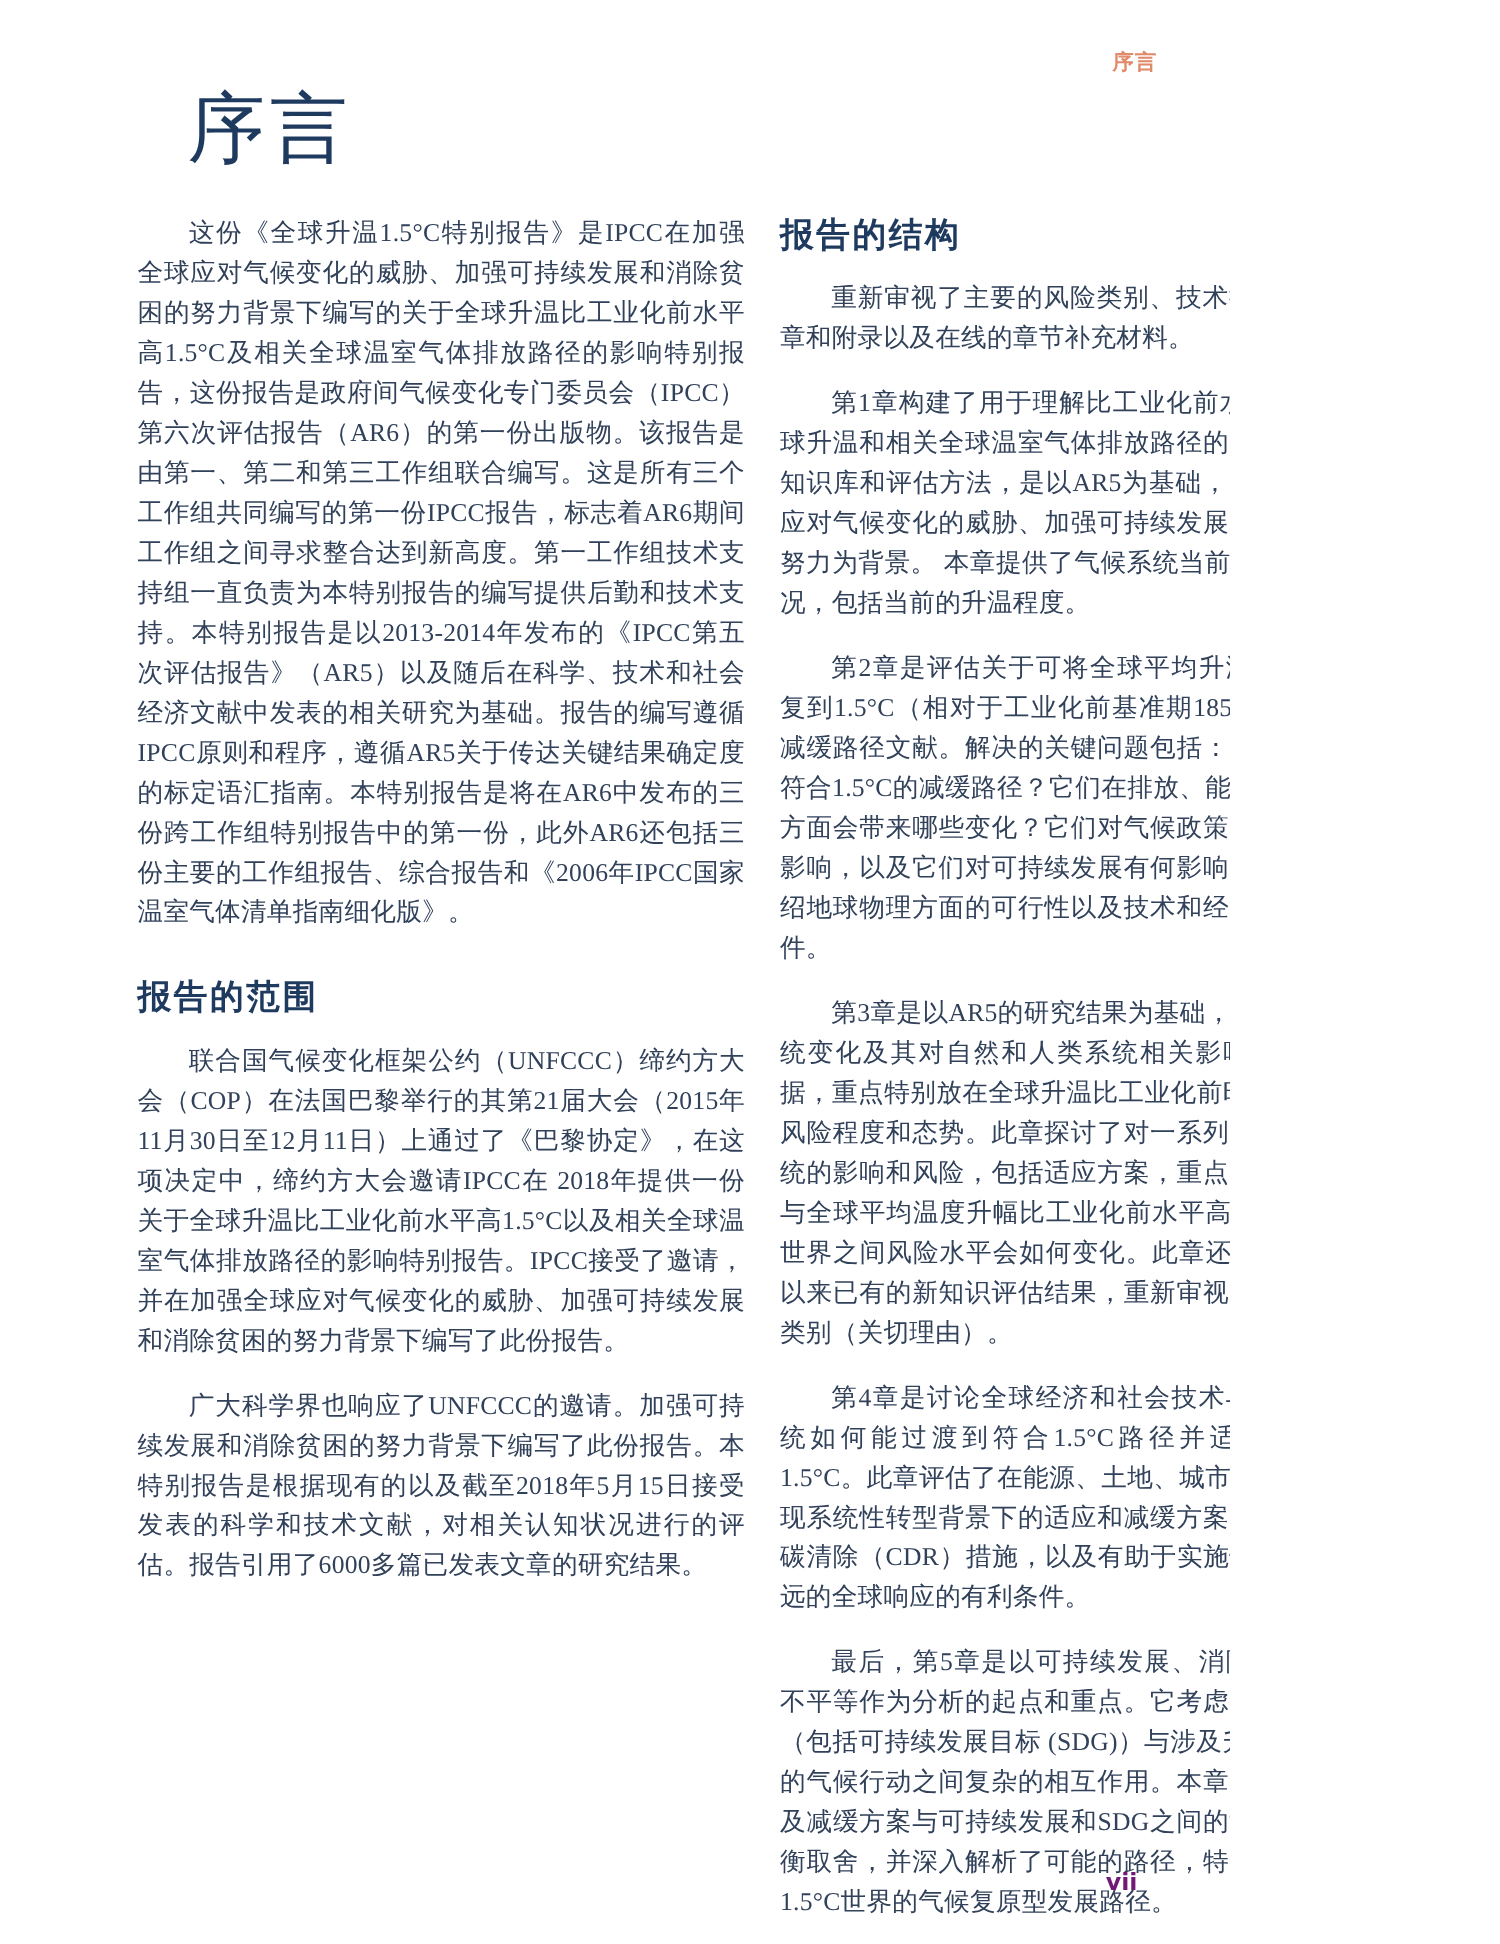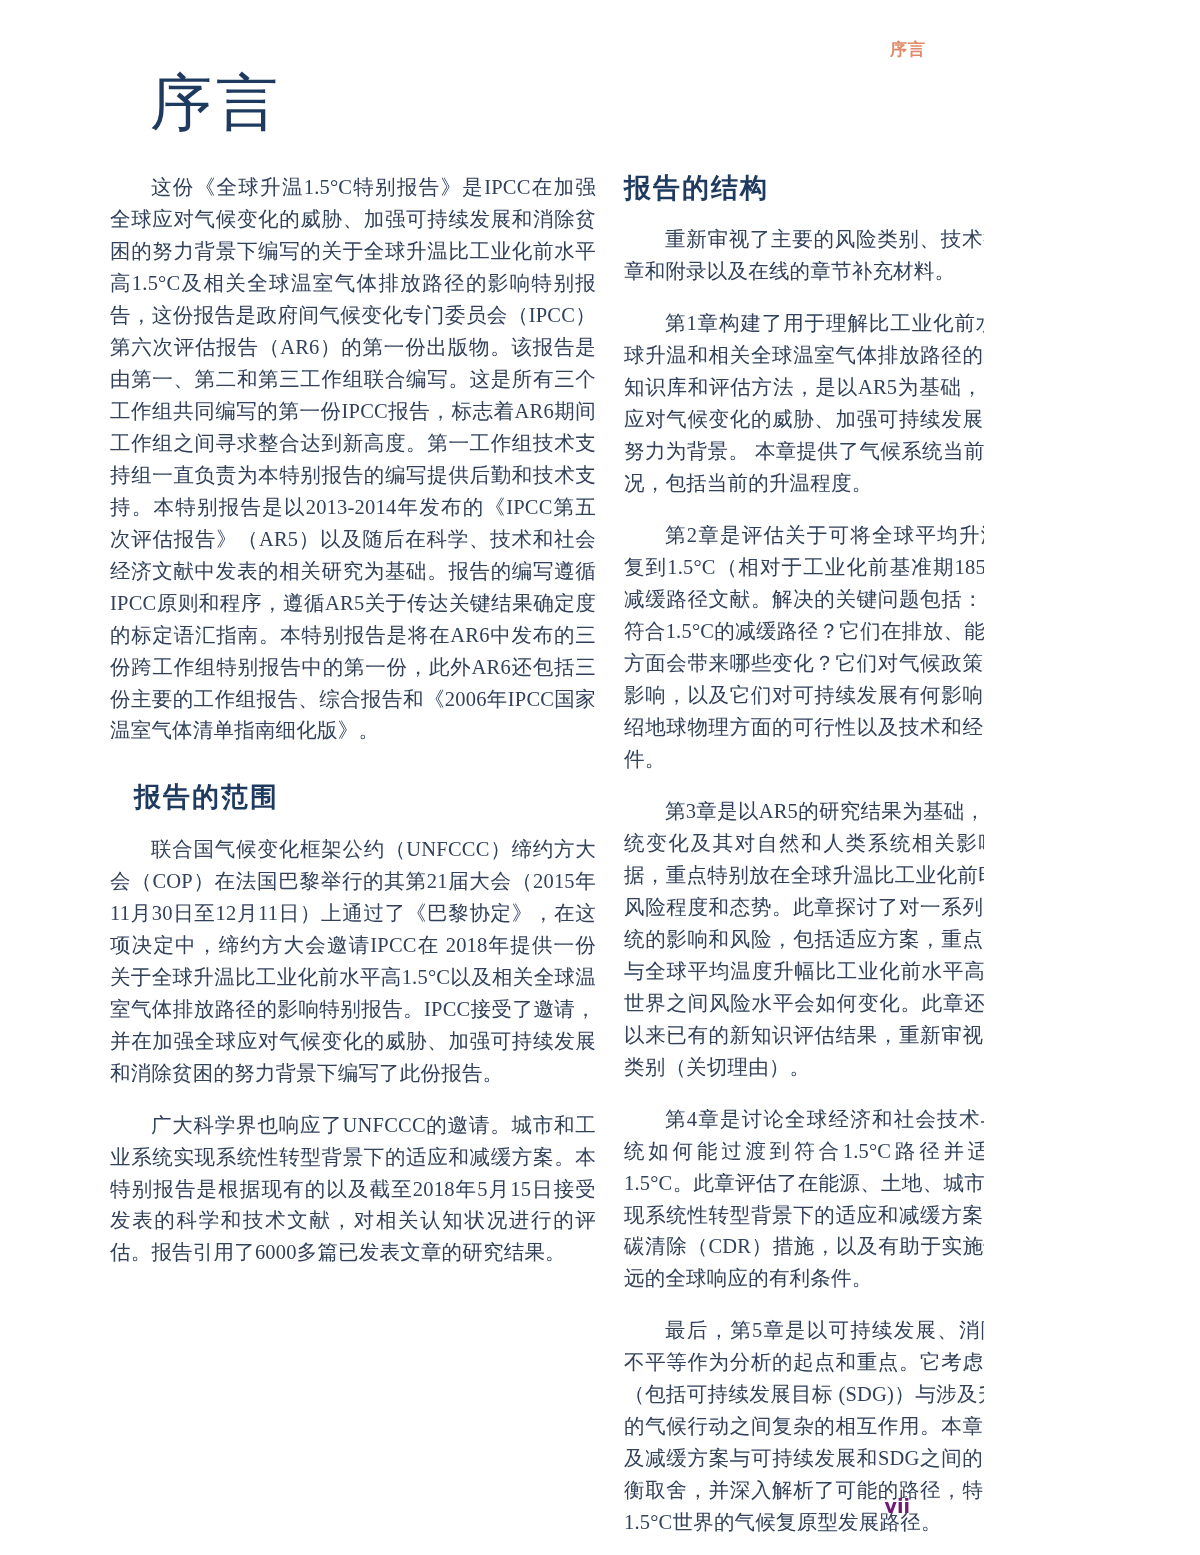--- a/index.html
+++ b/index.html
@@ -85,21 +85,21 @@
 
   h2.section-heading {
     font-family: Liberation Serif, serif;
     font-size: 27px;
     font-weight: 700;
     color: #1f3a5f;
     letter-spacing: 2px;
     margin: 0 0 20px 0;
     line-height: 1.2;
   }
-  .col-left h2.section-heading { margin-top: 34px; margin-left: 24px; }
+  .col-left h2.section-heading { margin-top: 34px; }
 
   p.body-text {
     margin: 0 0 20px 0;
     font-family: Liberation Serif, serif;
     font-size: 20.5px;
     line-height: 1.56;
     color: #31415a;
     text-align: justify;
     text-justify: inter-ideograph;
     text-indent: 2em;
@@ -136,21 +136,21 @@
 
   <div class="columns">
 
     <div class="col col-left">
       <p class="body-text">这份《全球升温1.5°C特别报告》是IPCC在加强全球应对气候变化的威胁、加强可持续发展和消除贫困的努力背景下编写的关于全球升温比工业化前水平高1.5°C及相关全球温室气体排放路径的影响特别报告，这份报告是政府间气候变化专门委员会（IPCC）第六次评估报告（AR6）的第一份出版物。该报告是由第一、第二和第三工作组联合编写。这是所有三个工作组共同编写的第一份IPCC报告，标志着AR6期间工作组之间寻求整合达到新高度。第一工作组技术支持组一直负责为本特别报告的编写提供后勤和技术支持。本特别报告是以2013-2014年发布的《IPCC第五次评估报告》（AR5）以及随后在科学、技术和社会经济文献中发表的相关研究为基础。报告的编写遵循IPCC原则和程序，遵循AR5关于传达关键结果确定度的标定语汇指南。本特别报告是将在AR6中发布的三份跨工作组特别报告中的第一份，此外AR6还包括三份主要的工作组报告、综合报告和《2006年IPCC国家温室气体清单指南细化版》。</p>
 
       <h2 class="section-heading">报告的范围</h2>
 
       <p class="body-text">联合国气候变化框架公约（UNFCCC）缔约方大会（COP）在法国巴黎举行的其第21届大会（2015年11月30日至12月11日）上通过了《巴黎协定》，在这项决定中，缔约方大会邀请IPCC在 2018年提供一份关于全球升温比工业化前水平高1.5°C以及相关全球温室气体排放路径的影响特别报告。IPCC接受了邀请，并在加强全球应对气候变化的威胁、加强可持续发展和消除贫困的努力背景下编写了此份报告。</p>
 
-      <p class="body-text">广大科学界也响应了UNFCCC的邀请。城市和工业系统实现系统性转型背景下的适应和减缓方案。本特别报告是根据现有的以及截至2018年5月15日接受发表的科学和技术文献，对相关认知状况进行的评估。报告引用了6000多篇已发表文章的研究结果。</p>
+      <p class="body-text">广大科学界也响应了UNFCCC的邀请。加强可持续发展和消除贫困的努力背景下编写了此份报告。本特别报告是根据现有的以及截至2018年5月15日接受发表的科学和技术文献，对相关认知状况进行的评估。报告引用了6000多篇已发表文章的研究结果。</p>
     </div>
 
     <div class="col col-right">
       <h2 class="section-heading">报告的结构</h2>
 
       <p class="body-text">重新审视了主要的风险类别、技术摘要、五个篇章和附录以及在线的章节补充材料。</p>
 
       <p class="body-text">第1章构建了用于理解比工业化前水平高1.5°C全球升温和相关全球温室气体排放路径的影响的背景、知识库和评估方法，是以AR5为基础，并以加强全球应对气候变化的威胁、加强可持续发展和消除贫困的努力为背景。 本章提供了气候系统当前状态的最新情况，包括当前的升温程度。</p>
 
       <p class="body-text">第2章是评估关于可将全球平均升温限制在或恢复到1.5°C（相对于工业化前基准期1850-1900年）的减缓路径文献。解决的关键问题包括：已制定了哪类符合1.5°C的减缓路径？它们在排放、能源和土地利用方面会带来哪些变化？它们对气候政策和实施会有何影响，以及它们对可持续发展有何影响？此章重点介绍地球物理方面的可行性以及技术和经济上的有利条件。</p>

